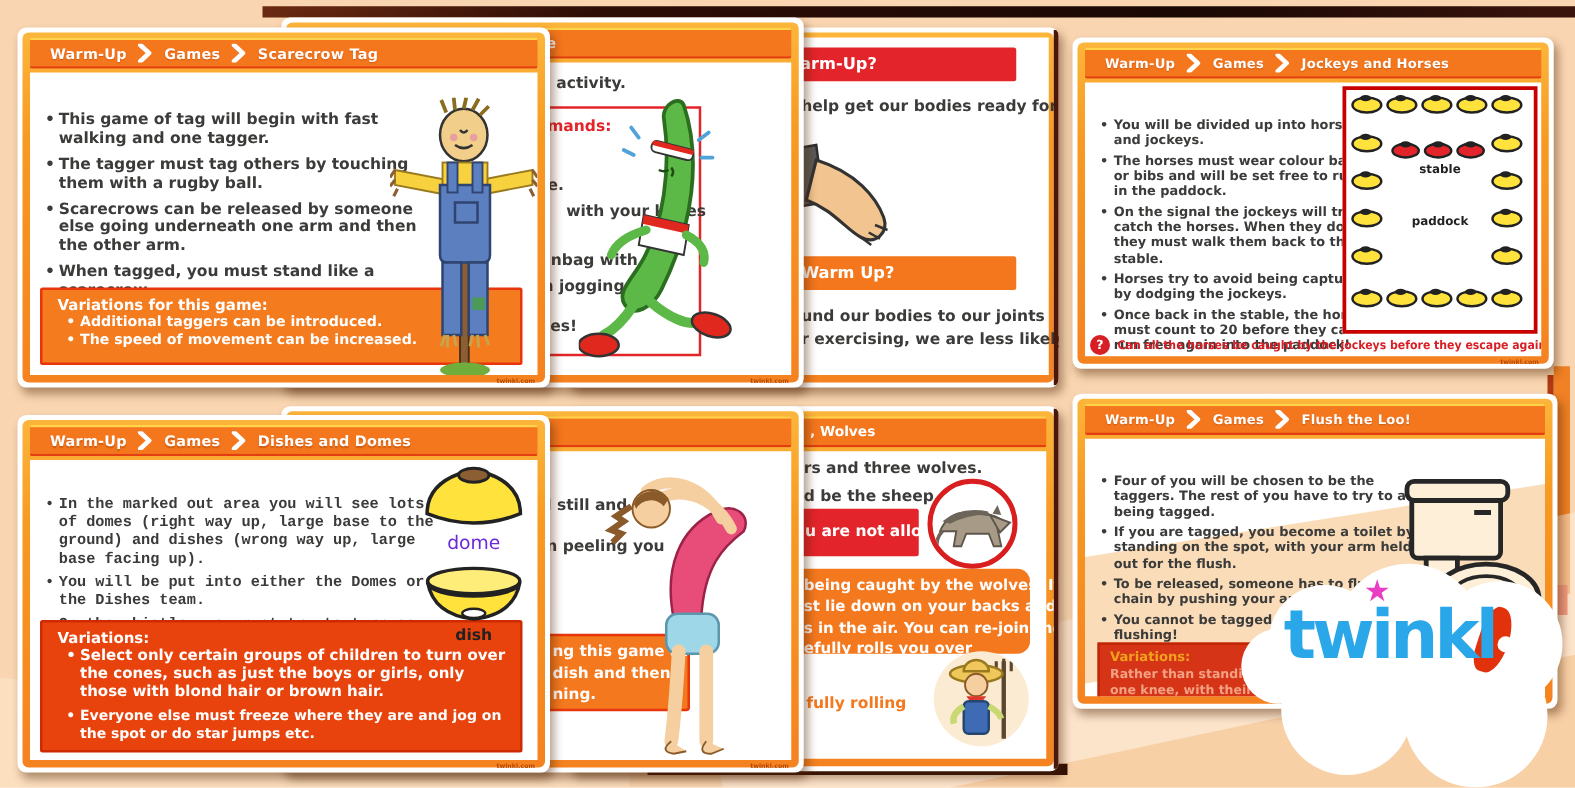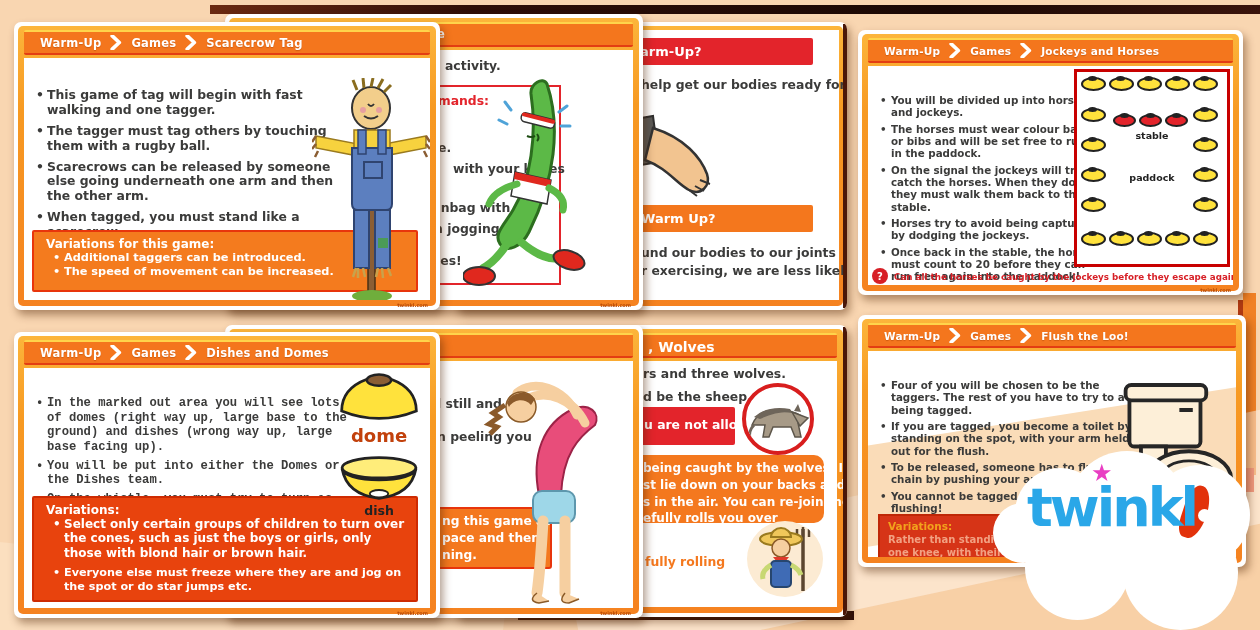--- a/index.html
+++ b/index.html
@@ -93,21 +93,21 @@
     <div class="obox" style="left:20px;top:183px;width:338px;height:27px;background:#F4771D;border-radius:2px;"></div>
     <div class="frag" style="left:186px;top:189px;color:#fff;font-size:13px;">Warm Up?</div>
     <div class="frag" style="left:186px;top:223px;font-size:12.4px;">und our bodies to our joints</div>
     <div class="frag" style="left:186px;top:241px;font-size:12.4px;">r exercising, we are less likely to</div>
     <div class="edge"></div>
   </div>
 
   <div class="card" style="left:455px;top:325px;width:392px;height:292px;z-index:20;">
     <div class="frame"></div>
     <div class="bar"></div>
-    <div class="frag" style="left:193px;top:14px;color:#fff;font-size:14px;z-index:5;">, Wolves</div>
+    <div class="frag" style="left:193px;top:14px;color:#fff;font-size:11px;z-index:5;">, Wolves</div>
     <div class="content"></div>
     <div class="frag" style="left:188px;top:41px;font-size:12.4px;">rs and three wolves.</div>
     <div class="frag" style="left:188px;top:64px;font-size:12.4px;">d be the sheep.</div>
     <div class="obox" style="left:20px;top:82px;width:260px;height:38px;background:#E3242B;border-radius:2px;"></div>
     <div class="frag" style="left:189px;top:92px;color:#fff;font-size:12.4px;">u are not allowed</div>
     <div class="wolfcircle" style="left:287px;top:58px;">
       <svg width="64" height="64" viewBox="0 0 64 64">
         <path d="M6,38 Q12,24 26,23 L46,25 Q56,27 58,34 L52,36 L55,50 L49,50 L45,40 L27,40 L23,50 L17,50 L19,38 Z" fill="#A79A87" stroke="#5d564b" stroke-width="1.5"></path>
         <path d="M8,30 Q22,18 44,22 L46,25 Q30,24 14,32 Z" fill="#6E655A"></path>
         <polygon points="46,25 62,31 54,39" fill="#A79A87" stroke="#5d564b" stroke-width="1.5"></polygon>
@@ -169,21 +169,21 @@
   </div>
 
   <div class="card" style="left:225px;top:325px;width:418px;height:293px;z-index:30;">
     <div class="frame"></div>
     <div class="bar"></div>
     <div class="content"></div>
     <div class="frag" style="left:212px;top:71px;font-size:12.4px;">l still and</div>
     <div class="frag" style="left:212px;top:104px;font-size:12.4px;">n peeling you</div>
     <div class="obox" style="left:20px;top:182px;width:303px;height:58px;border:2px solid #E8350C;border-radius:3px;"></div>
     <div class="frag" style="left:217px;top:189px;color:#fff;font-size:12.2px;">ng this game at</div>
-    <div class="frag" style="left:217px;top:206px;color:#fff;font-size:12.2px;">pace and then</div>
+    <div class="frag" style="left:217px;top:206px;color:#fff;font-size:12.2px;">dish and then</div>
     <div class="frag" style="left:217px;top:223px;color:#fff;font-size:12.2px;">ning.</div>
     <svg style="position:absolute;left:252px;top:40px;z-index:4;" width="140" height="246" viewBox="0 0 140 246">
       <path d="M62,130 C54,90 66,58 96,44 C112,37 124,48 118,60 C102,72 86,88 84,130 Z" fill="#E84D7A" stroke="#9c2347" stroke-width="2"></path>
       <path d="M100,50 C86,22 56,14 40,28" stroke="#F6CFA0" stroke-width="9" fill="none" stroke-linecap="round"></path>
       <path d="M108,58 C96,34 70,24 50,34" stroke="#F6CFA0" stroke-width="9" fill="none" stroke-linecap="round"></path>
       <circle cx="44" cy="42" r="15" fill="#F6CFA0" stroke="#8a5a28" stroke-width="1.5"></circle>
       <path d="M30,38 a16,15 0 0 1 28,-4 l-4,6 a13,12 0 0 0 -22,2 Z" fill="#8B5A2B"></path>
       <path d="M28,40 l-12,8 6,4 -10,7 8,3 -7,7" stroke="#8B5A2B" stroke-width="5" fill="none"></path>
       <rect x="56" y="126" width="42" height="32" rx="9" fill="#9ED7E8" stroke="#5d97ad" stroke-width="2"></rect>
       <path d="M66,156 C64,190 62,214 60,228 M88,156 C88,190 88,214 88,228" stroke="#F6CFA0" stroke-width="11" fill="none" stroke-linecap="round"></path>
@@ -270,21 +270,21 @@
       <div style="width:320px;font-family:Liberation Mono, monospace;">
         <div class="b" style="margin:4px 0;">In the marked out area you will see lots of domes (right way up, large base to the ground) and dishes (wrong way up, large base facing up).</div>
         <div class="b" style="margin:4px 0;">You will be put into either the Domes or the Dishes team.</div>
         <div class="b" style="margin:4px 0;">On the whistle, you must try to turn as many cones as possible to domes or dishes (depending on which team you are in).</div>
       </div>
       <div style="position:absolute;right:2px;top:0;width:98px;text-align:center;z-index:3;">
         <svg width="90" height="56" viewBox="0 0 90 60">
           <path d="M5,46 Q45,62 85,46 Q85,22 58,12 L32,12 Q5,22 5,46 Z" fill="#FFE23C" stroke="#222" stroke-width="3"></path>
           <ellipse cx="45" cy="13" rx="13" ry="6" fill="#8B5E34" stroke="#222" stroke-width="2.5"></ellipse>
         </svg>
-        <div style="font-size:18px;font-weight:700;color:#c2410c;margin:-2px 0 8px;">dome</div>
+        <div style="font-size:15px;font-weight:400;color:#6d28d9;margin:-2px 0 8px;">dome</div>
         <svg width="90" height="48" viewBox="0 0 90 52">
           <path d="M5,16 A40,12 0 0 0 85,16 Q80,44 45,48 Q10,44 5,16 Z" fill="#FFE23C" stroke="#222" stroke-width="3"></path>
           <ellipse cx="45" cy="15" rx="40" ry="11" fill="#FFED7A" stroke="#222" stroke-width="3"></ellipse>
           <ellipse cx="45" cy="43" rx="10" ry="4" fill="#fff" stroke="#222" stroke-width="2"></ellipse>
         </svg>
         <div style="font-size:12.5px;font-weight:700;color:#222;margin-top:-2px;">dish</div>
       </div>
       <div class="varbox deepred" style="left:8px;right:12px;bottom:6px;height:106px;">
         <div class="vtitle">Variations:</div>
         <div class="vb" style="font-size:12px;">Select only certain groups of children to turn over the cones, such as just the boys or girls, only those with blond hair or brown hair.</div>

